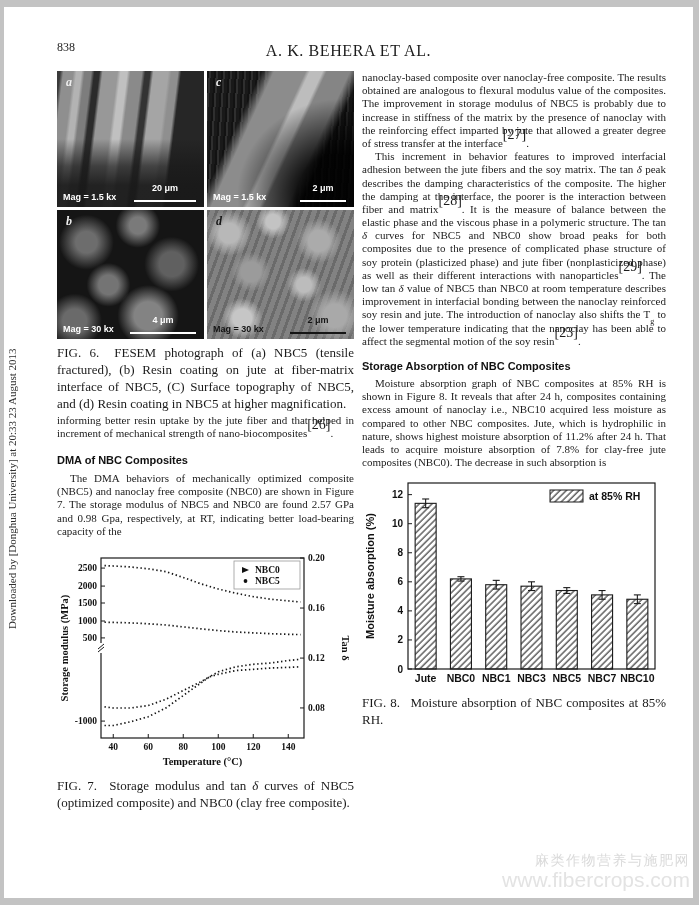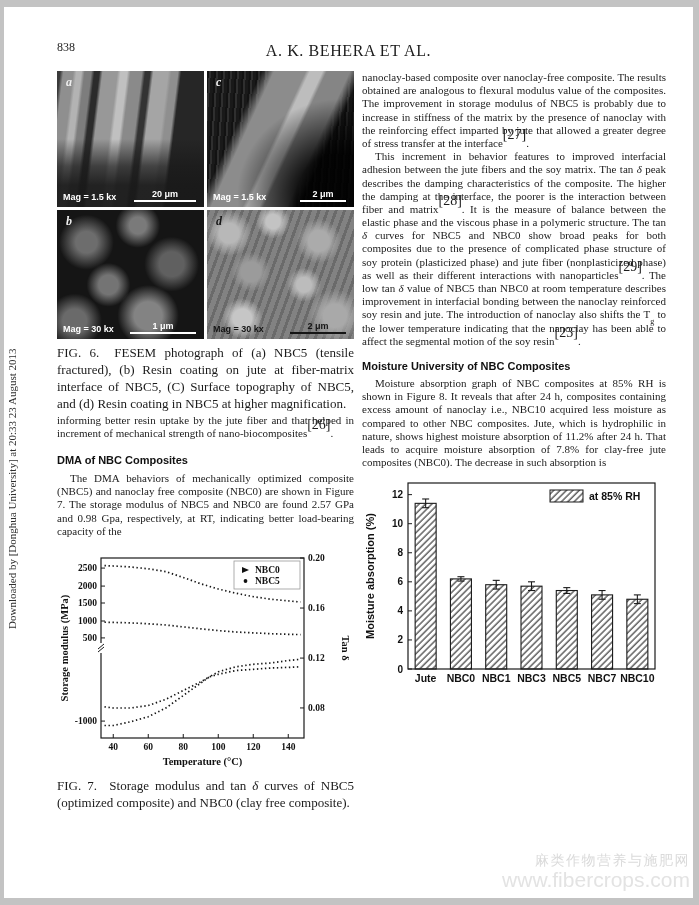--- a/index.html
+++ b/index.html
@@ -32,21 +32,21 @@
   .fig8-wrap{margin-top:8px;}
   svg{display:block;}
 
   
   .sem-grid{display:grid;grid-template-columns:147px 147px;grid-template-rows:136px 129px;
             gap:3px;width:297px;}
   .sem{position:relative;overflow:hidden;background:#222;}
   .sem-letter{position:absolute;top:4px;left:9px;font:bold italic 12px "Liberation Serif",serif;color:#efefef;}
   .sem-mag{position:absolute;bottom:5px;left:6px;font:bold 9px "Liberation Sans",sans-serif;color:#fff;}
   .sem-scale{position:absolute;bottom:5px;right:8px;display:flex;flex-direction:column;align-items:center;}
-  .sem-scale-text{font:bold 9px "Liberation Sans",sans-serif;color:#fff;margin-bottom:1px;}
+  .sem-scale-text{font:bold 9px "Liberation Sans",sans-serif;color:#fff;margin-bottom:7px;}
   .sem-scale-line{height:2px;background:#fff;width:58px;}
   .p-a .sem-scale-line{width:62px;} .p-b .sem-scale-line{width:66px;}
   .p-c .sem-scale-line{width:46px;} .p-d .sem-scale-line{width:56px;}
   .dark-labels .sem-letter,.dark-labels .sem-mag,.dark-labels .sem-scale-text{color:#141414;}
   .dark-labels .sem-scale-line{background:#141414;}
 
   .p-a{background:
     linear-gradient(180deg, rgba(25,25,25,0) 0 50%, rgba(25,25,25,.7) 70%, rgba(25,25,25,.93) 84%),
     linear-gradient(97deg,#3a3a3a 0 2%,#8f8f8f 4% 10%,#b3b3b3 12% 15%,#7d7d7d 17% 21%,
       #2b2b2b 23% 26%,#989898 28% 37%,#c0c0c0 39% 43%,#8a8a8a 45% 52%,#333 54% 57%,
@@ -109,21 +109,21 @@
           <span class="sem-scale">
             <span class="sem-scale-text">2 μm</span>
             <span class="sem-scale-line"></span>
           </span>
         </div>
 
         <div class="sem p-b">
           <span class="sem-letter">b</span>
           <span class="sem-mag">Mag = 30 kx</span>
           <span class="sem-scale">
-            <span class="sem-scale-text">1 μm</span>
+            <span class="sem-scale-text">4 μm</span>
             <span class="sem-scale-line"></span>
           </span>
         </div>
 
         <div class="sem p-d dark-labels">
           <span class="sem-letter">d</span>
           <span class="sem-mag">Mag = 30 kx</span>
           <span class="sem-scale">
             <span class="sem-scale-text">2 μm</span>
             <span class="sem-scale-line"></span>
@@ -194,21 +194,21 @@
       <figcaption class="fig-caption">FIG. 7.  Storage modulus and tan <i>δ</i> curves of NBC5 (optimized composite) and NBC0 (clay free composite).</figcaption>
     </figure>
 
   </div>
 
   <div class="col col-right">
 
     <p class="body-text">nanoclay-based composite over nanoclay-free composite. The results obtained are analogous to flexural modulus value of the composites. The improvement in storage modulus of NBC5 is probably due to increase in stiffness of the matrix by the presence of nanoclay with the reinforcing effect imparted by jute that allowed a greater degree of stress transfer at the interface<sup>[27]</sup>.</p>
     <p class="body-text indent">This increment in behavior features to improved interfacial adhesion between the jute fibers and the soy matrix. The tan <i>δ</i> peak describes the damping characteristics of the composite. The higher the damping at the interface, the poorer is the interaction between fiber and matrix<sup>[28]</sup>. It is the measure of balance between the elastic phase and the viscous phase in a polymeric structure. The tan <i>δ</i> curves for NBC5 and NBC0 show broad peaks for both composites due to the presence of complicated phase structure of soy protein (plasticized phase) and jute fiber (nonplasticized phase) as well as their different interactions with nanoparticles<sup>[29]</sup>. The low tan <i>δ</i> value of NBC5 than NBC0 at room temperature describes improvement in interfacial bonding between the nanoclay reinforced soy resin and jute. The introduction of nanoclay also shifts the T<sub>g</sub> to the lower temperature indicating that the nanoclay has been able to affect the segmental motion of the soy resin<sup>[23]</sup>.</p>
 
-    <h3 class="sec">Moisture University of NBC Composites</h3>
+    <h3 class="sec">Storage Absorption of NBC Composites</h3>
 
     <p class="body-text indent">Moisture absorption graph of NBC composites at 85% RH is shown in Figure 8. It reveals that after 24 h, composites containing excess amount of nanoclay i.e., NBC10 acquired less moisture as compared to other NBC composites. Jute, which is hydrophilic in nature, shows highest moisture absorption of 11.2% after 24 h. That leads to acquire moisture absorption of 7.8% for clay-free jute composites (NBC0). The decrease in such absorption is</p>
 
     <figure class="fig8-wrap">
       <svg id="fig8-svg" width="304" height="212">
           <defs>
             <pattern id="hatch8" width="4.5" height="4.5" patternUnits="userSpaceOnUse" patternTransform="rotate(45)">
               <line x1="1" y1="0" x2="1" y2="4.5" stroke="#3a3a3a" stroke-width="1.2"></line>
             </pattern>
           </defs>
@@ -259,20 +259,21 @@
           <text x="240.07142857142856" y="205" fill="#111" font-size="10.5" text-anchor="middle" font-family="&quot;Liberation Sans&quot;,sans-serif" font-weight="bold">NBC7</text>
           <rect x="264.8571428571429" y="122.25000000000001" width="21" height="69.74999999999999" fill="url(#hatch8)" stroke="#1a1a1a" stroke-width="1.1"></rect>
           <line x1="275.3571428571429" y1="117.89062500000001" x2="275.3571428571429" y2="126.609375" stroke="#1a1a1a" stroke-width="1.1"></line>
           <line x1="271.8571428571429" y1="117.89062500000001" x2="278.8571428571429" y2="117.89062500000001" stroke="#1a1a1a" stroke-width="1.1"></line>
           <line x1="271.8571428571429" y1="126.609375" x2="278.8571428571429" y2="126.609375" stroke="#1a1a1a" stroke-width="1.1"></line>
           <text x="275.3571428571429" y="205" fill="#111" font-size="10.5" text-anchor="middle" font-family="&quot;Liberation Sans&quot;,sans-serif" font-weight="bold">NBC10</text>
           <text x="0" y="0" fill="#111" font-size="11" text-anchor="middle" font-family="&quot;Liberation Sans&quot;,sans-serif" font-weight="bold" transform="translate(12,99) rotate(-90)">Moisture absorption (%)</text>
           <rect x="188" y="13" width="33" height="12" fill="url(#hatch8)" stroke="#1a1a1a" stroke-width="1"></rect>
           <text x="227" y="23" fill="#111" font-size="10.5" text-anchor="start" font-family="&quot;Liberation Sans&quot;,sans-serif" font-weight="bold">at 85% RH</text>
         </svg>
+      <figcaption class="fig-caption">FIG. 8.  Moisture absorption of NBC composites at 85% RH.</figcaption>
     </figure>
 
   </div>
 
   <div class="watermark">
     <div class="wm1">麻类作物营养与施肥网</div>
     <div class="wm2">www.fibercrops.com</div>
   </div>
 
 </div>

